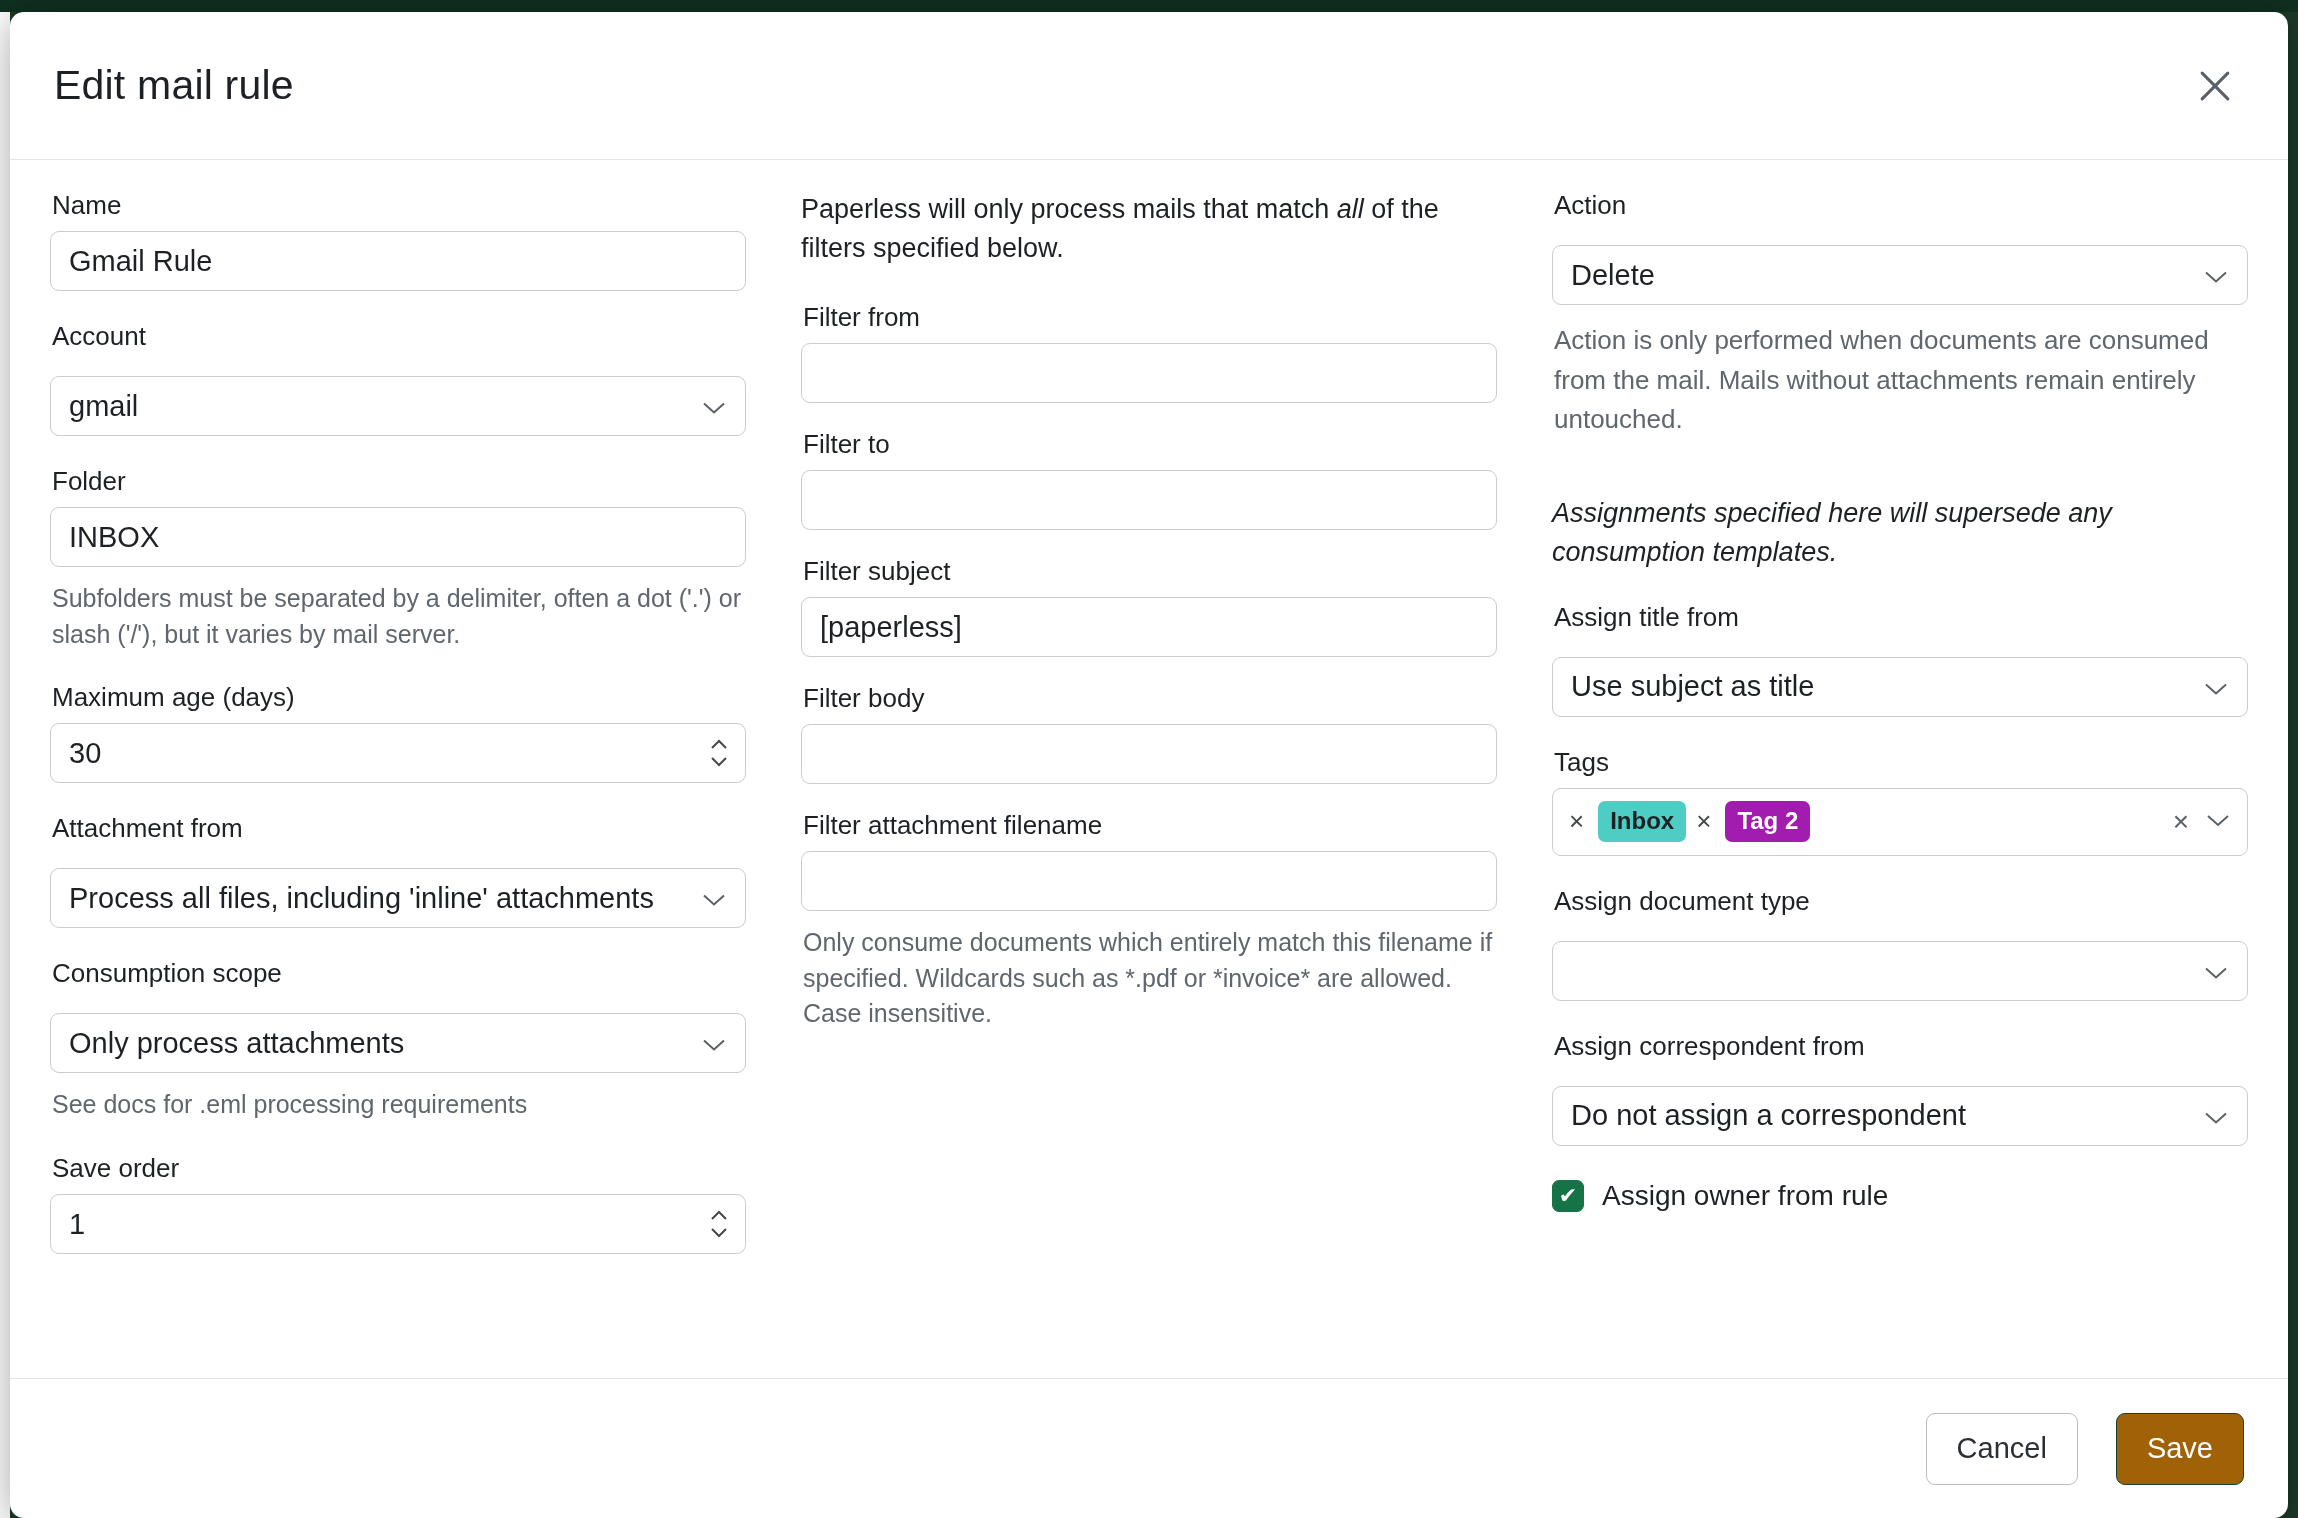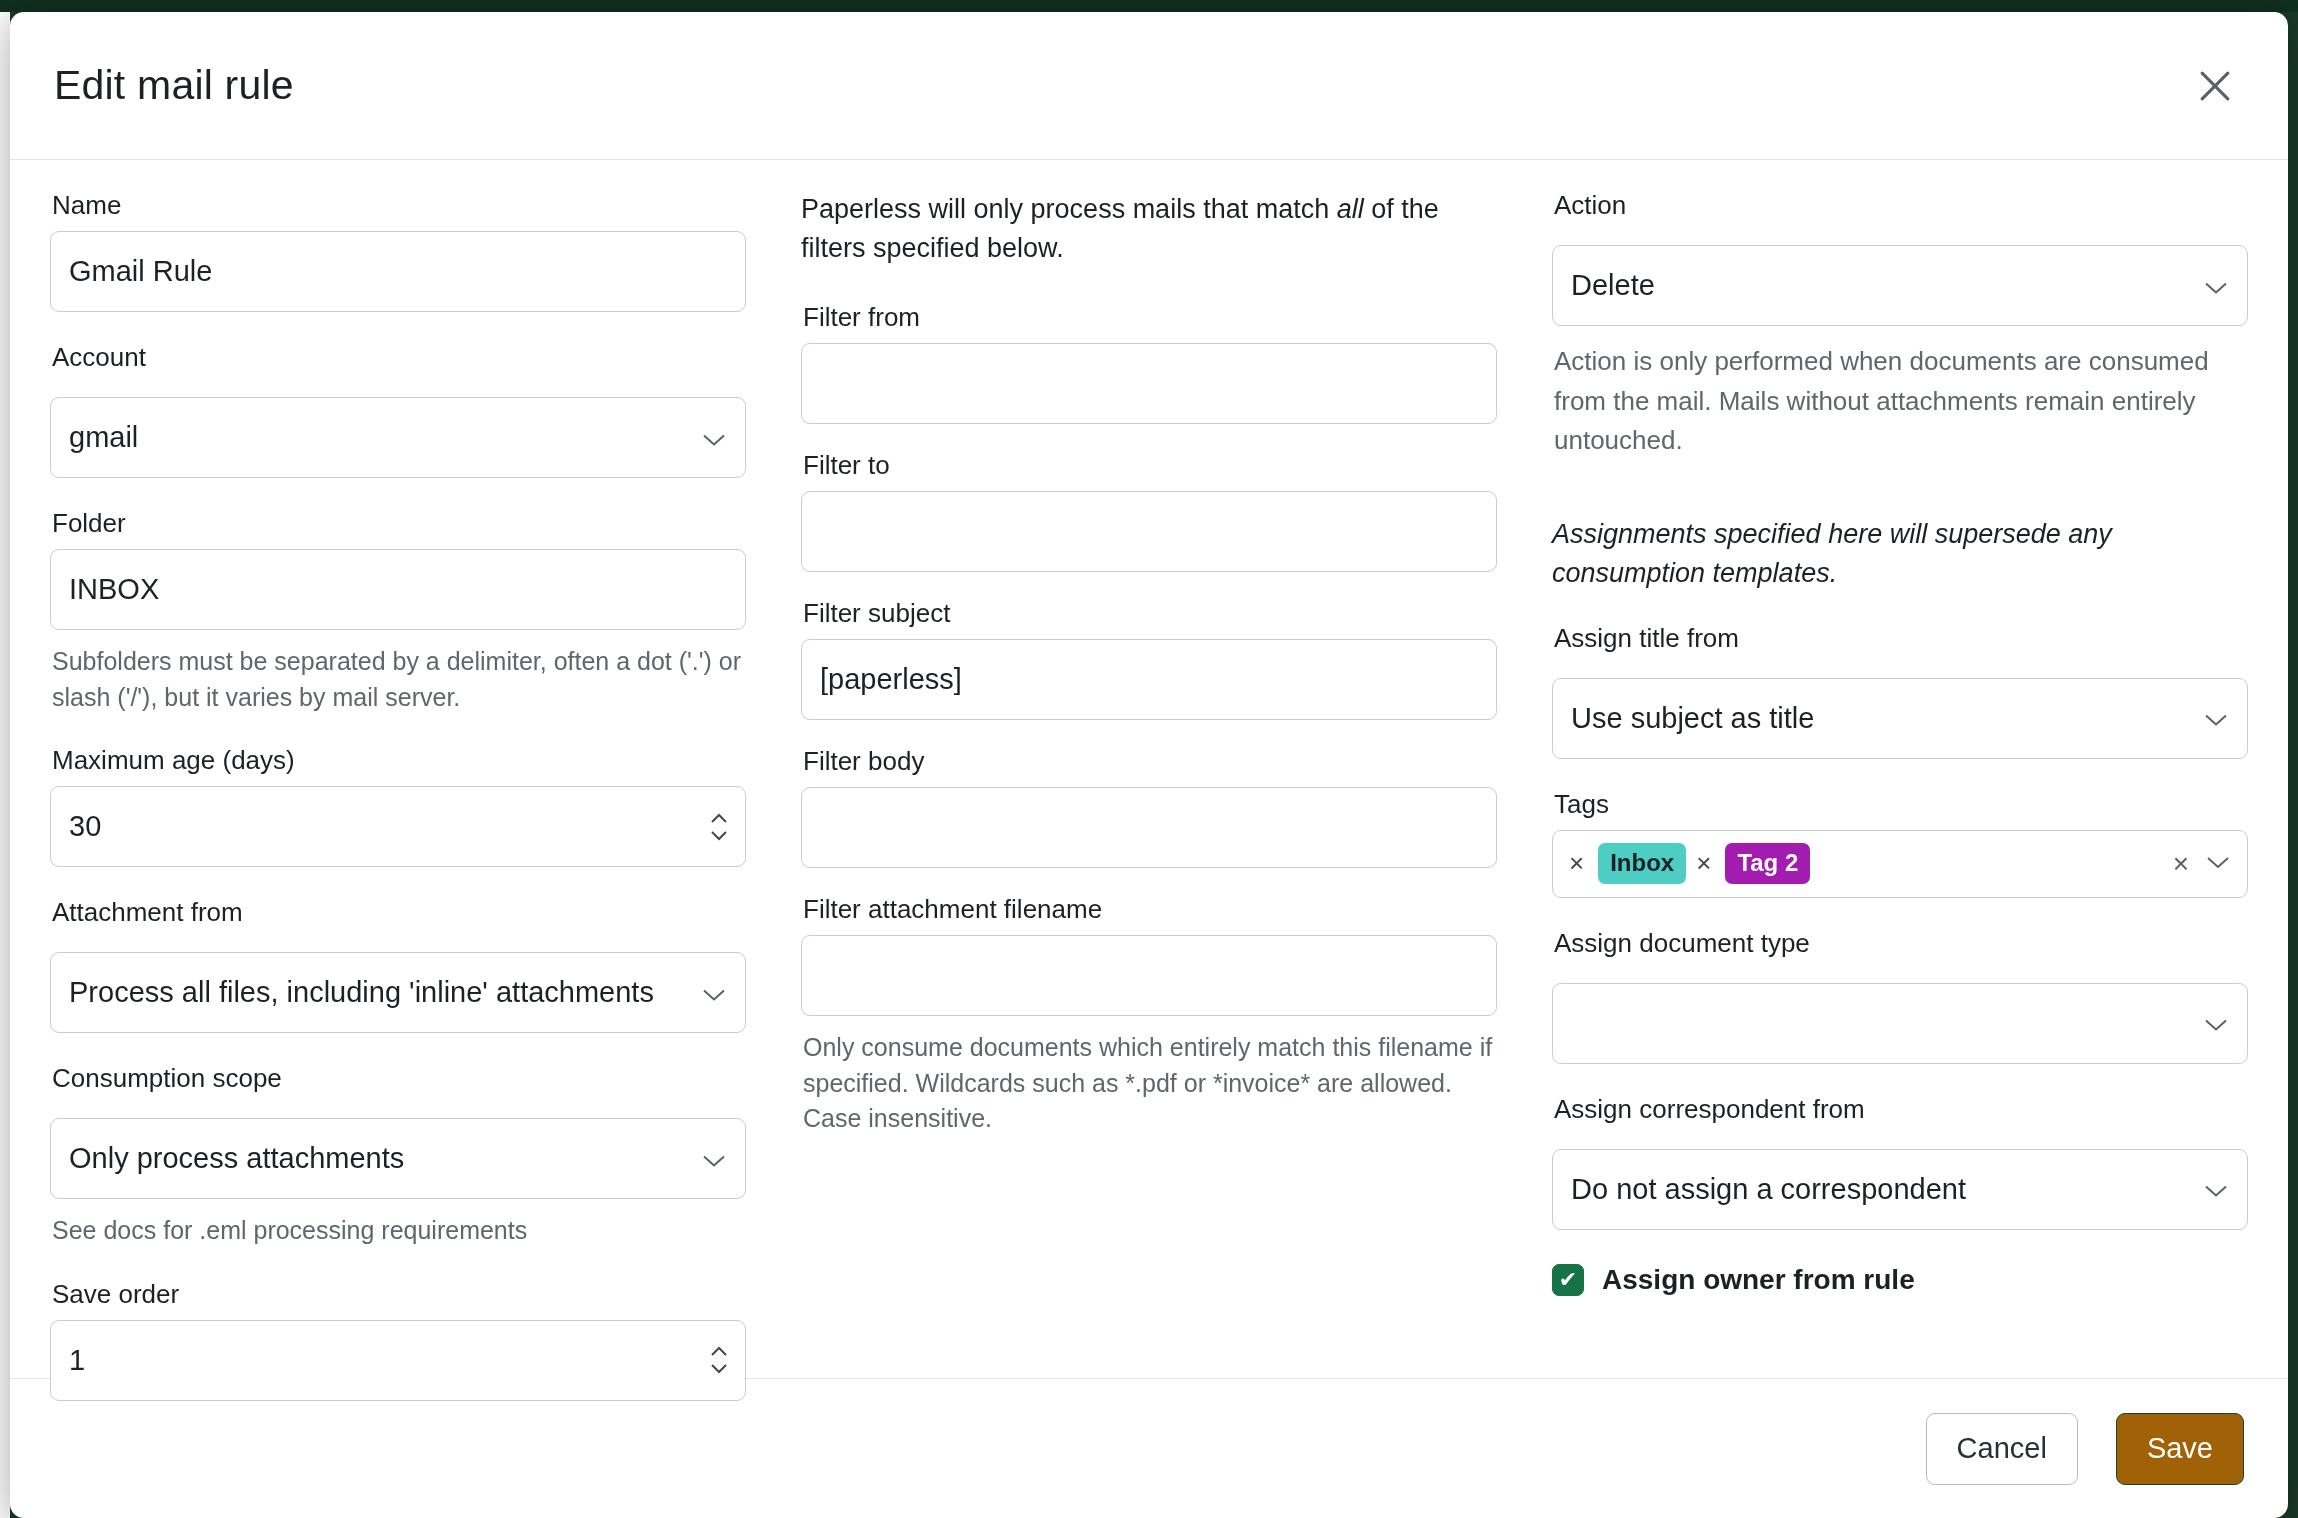--- a/index.html
+++ b/index.html
@@ -80,21 +80,21 @@
   label.fld {
     display: block;
     font-size: 26px;
     color: #1d2125;
     margin: 0 0 10px 2px;
   }
   .spacer-lg { height: 30px; }
 
   input.txt, .selectbox, .fake-input {
     width: 100%;
-    height: 81px;
+    height: 60px;
     border: 1px solid #c9ccd1;
     border-radius: 9px;
     background: #fff;
     font-size: 29px;
     color: #1d2125;
     padding: 0 18px;
     font-family: "Liberation Sans", sans-serif;
     display: flex;
     align-items: center;
   }
@@ -211,21 +211,21 @@
     border-radius: 7px;
     background: #157347;
     border: 1px solid #157347;
     display: flex;
     align-items: center;
     justify-content: center;
     color: #fff;
     font-size: 22px;
     cursor: pointer;
   }
-  .checkrow .lbl { font-size: 28px; color: #1d2125; font-weight: bold; }
+  .checkrow .lbl { font-size: 28px; color: #1d2125; }
 
   .modal-footer {
     flex: none;
     height: 140px;
     border-top: 1px solid #e3e5e8;
     display: flex;
     align-items: center;
     justify-content: flex-end;
     gap: 38px;
     padding: 0 44px;

